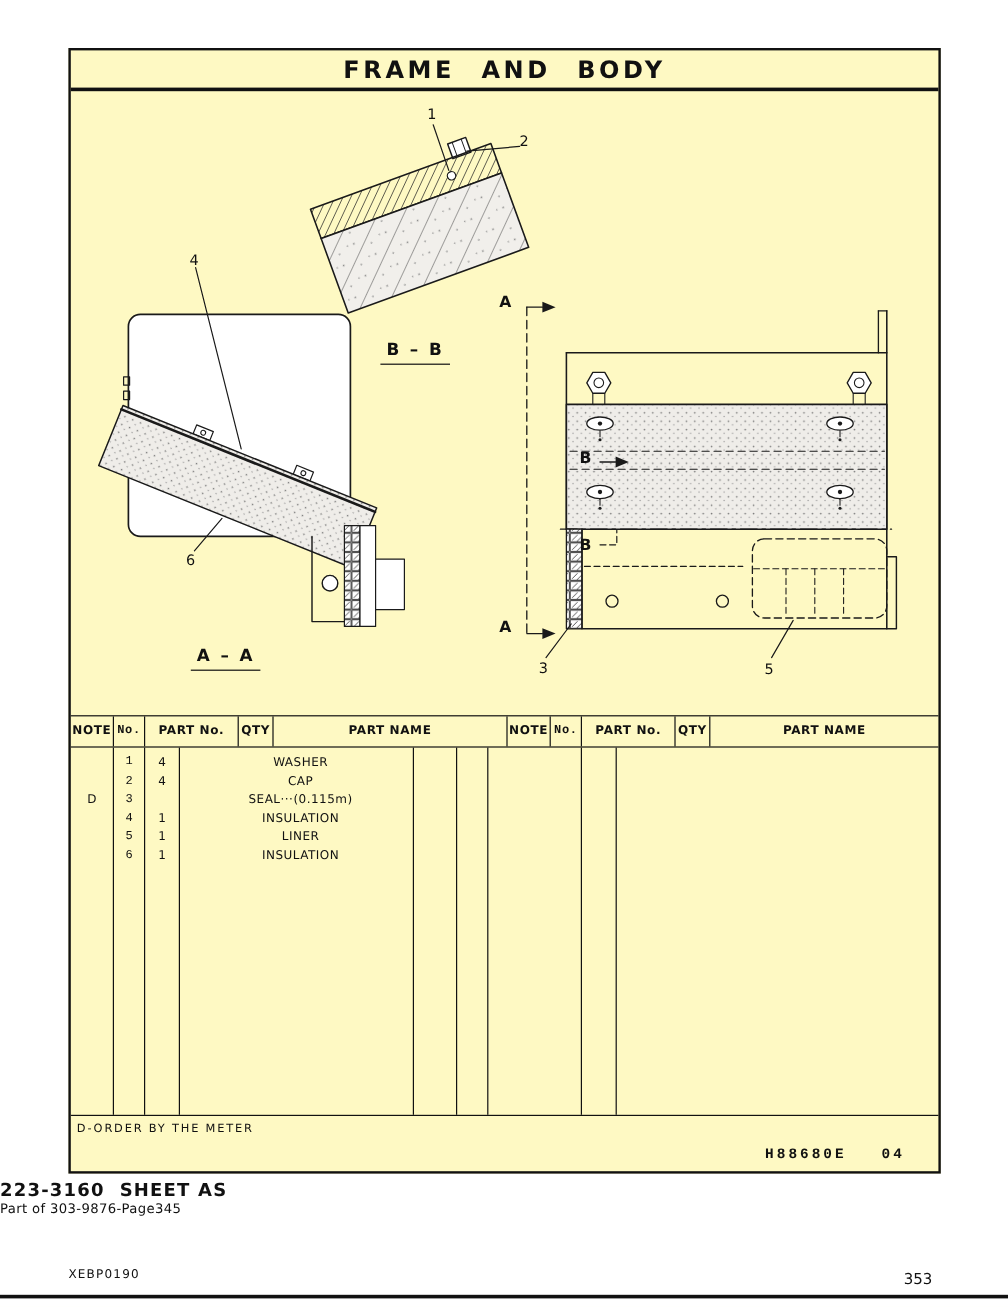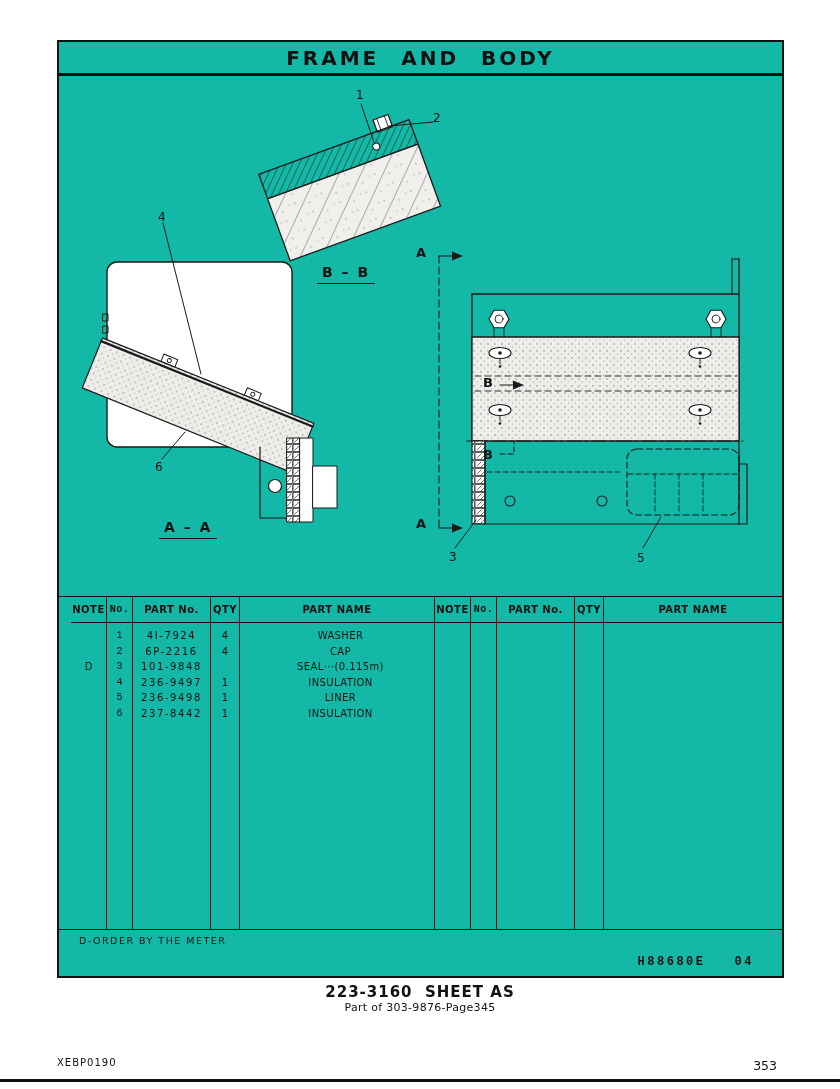--- a/index.html
+++ b/index.html
@@ -3,59 +3,59 @@
 <meta charset="utf-8">
 <style>
   html,body { margin:0; padding:0; background:#ffffff; }
   body {
     position:relative; width:840px; height:1089px;
     font-family:"DejaVu Sans","Liberation Sans",sans-serif;
     color:#111;
   }
   .sheet {
     position:absolute; left:57px; top:40px; width:727px; height:938px;
-    border:2px solid #111; box-sizing:border-box; background:#14b8a6;
+    border:2px solid #111; box-sizing:border-box; background:#fef9c3;
   }
   .title-bar {
     height:31px; border-bottom:3px solid #111;
     display:flex; align-items:center; justify-content:center;
     font-size:20px; font-weight:bold; letter-spacing:3px; word-spacing:12px;
     white-space:pre;
   }
   .diagram-area { position:relative; height:520px; }
   .diagram-area svg { position:absolute; left:0; top:0; }
   .callout { position:absolute; font-size:12px; line-height:12px; }
   .section-label {
     position:absolute; font-size:14px; font-weight:600; letter-spacing:2px;
-    border-bottom:1.6px solid #111; padding:0 5px 3px 5px; white-space:pre;
+    border-bottom:1.6px solid #111; padding:0 5px 3px 5px; white-space:pre;margin-top:20px;
   }
   .view-letter { position:absolute; font-size:13px; font-weight:600; line-height:13px; }
 
-  .parts-table { border-top:1.6px solid #111; border-bottom:1.6px solid #111; box-sizing:border-box;padding-left:12px; }
+  .parts-table { border-top:1.6px solid #111; border-bottom:1.6px solid #111; box-sizing:border-box; }
   .thead { display:flex; height:26px; border-bottom:1px solid #111; box-sizing:border-box; }
   .th {
     box-sizing:border-box; border-right:1px solid #111;
     display:flex; align-items:center; justify-content:center;
     font-size:10px; font-weight:700; letter-spacing:0.5px; white-space:nowrap;
   }
   .th.last { border-right:none; }
   .tbody { display:flex; height:306px; }
   .colm { box-sizing:border-box; border-right:1px solid #111; padding-top:5px; }
   .colm.last { border-right:none; }
   .w-note { width:36px; } .w-no { width:26px;font-family:Liberation Mono, monospace; } .w-pn { width:78px; }
   .w-qty { width:29px; } .w-name { width:195px; } .w-name2 { width:194px; flex:1; }
   .cell { height:15.5px; line-height:15.5px; font-size:10px; text-align:center; white-space:nowrap; }
   .cell.pn { letter-spacing:1.6px; }
   .cell.nm { text-align:center; padding-left:7px; letter-spacing:0.4px; }
 
   .footer-strip { position:relative; height:46px; }
-  .footnote { position:absolute; left:20px; top:5px; font-size:9.5px; letter-spacing:1.5px; white-space:pre; }
+  .footnote { position:absolute; left:5px; top:5px; font-size:9.5px; letter-spacing:1.5px; white-space:pre; }
   .revision { position:absolute; right:28px; bottom:7px; font-size:12px; font-weight:600; letter-spacing:2.5px; white-space:pre;font-family:Liberation Mono, monospace; }
 
-  .caption { position:absolute; left:0; top:983px; width:840px; text-align:center; }
+  .caption { position:absolute; left:0; top:983px; width:840px; }
   .caption-code { font-size:15px; font-weight:700; letter-spacing:1px; white-space:pre; }
   .caption-sub { font-size:11px; margin-top:0; letter-spacing:0.3px; }
 
   .doc-code { position:absolute; left:57px; top:1057px; font-size:10px; letter-spacing:1px; }
   .page-num { position:absolute; right:63px; top:1058px; font-size:12.5px; }
   .bottom-rule { position:absolute; left:0; top:1079px; width:840px; height:2.5px; background:#111; }
 </style>
 </head>
 <body>
 
@@ -246,28 +246,20 @@
         <div class="cell"></div>
       </div>
       <div class="colm w-no">
         <div class="cell">1</div>
         <div class="cell">2</div>
         <div class="cell">3</div>
         <div class="cell">4</div>
         <div class="cell">5</div>
         <div class="cell">6</div>
       </div>
-      <div class="colm w-pn">
-        <div class="cell pn">4I-7924</div>
-        <div class="cell pn">6P-2216</div>
-        <div class="cell pn">101-9848</div>
-        <div class="cell pn">236-9497</div>
-        <div class="cell pn">236-9498</div>
-        <div class="cell pn">237-8442</div>
-      </div>
       <div class="colm w-qty">
         <div class="cell">4</div>
         <div class="cell">4</div>
         <div class="cell"></div>
         <div class="cell">1</div>
         <div class="cell">1</div>
         <div class="cell">1</div>
       </div>
       <div class="colm w-name">
         <div class="cell nm">WASHER</div>

